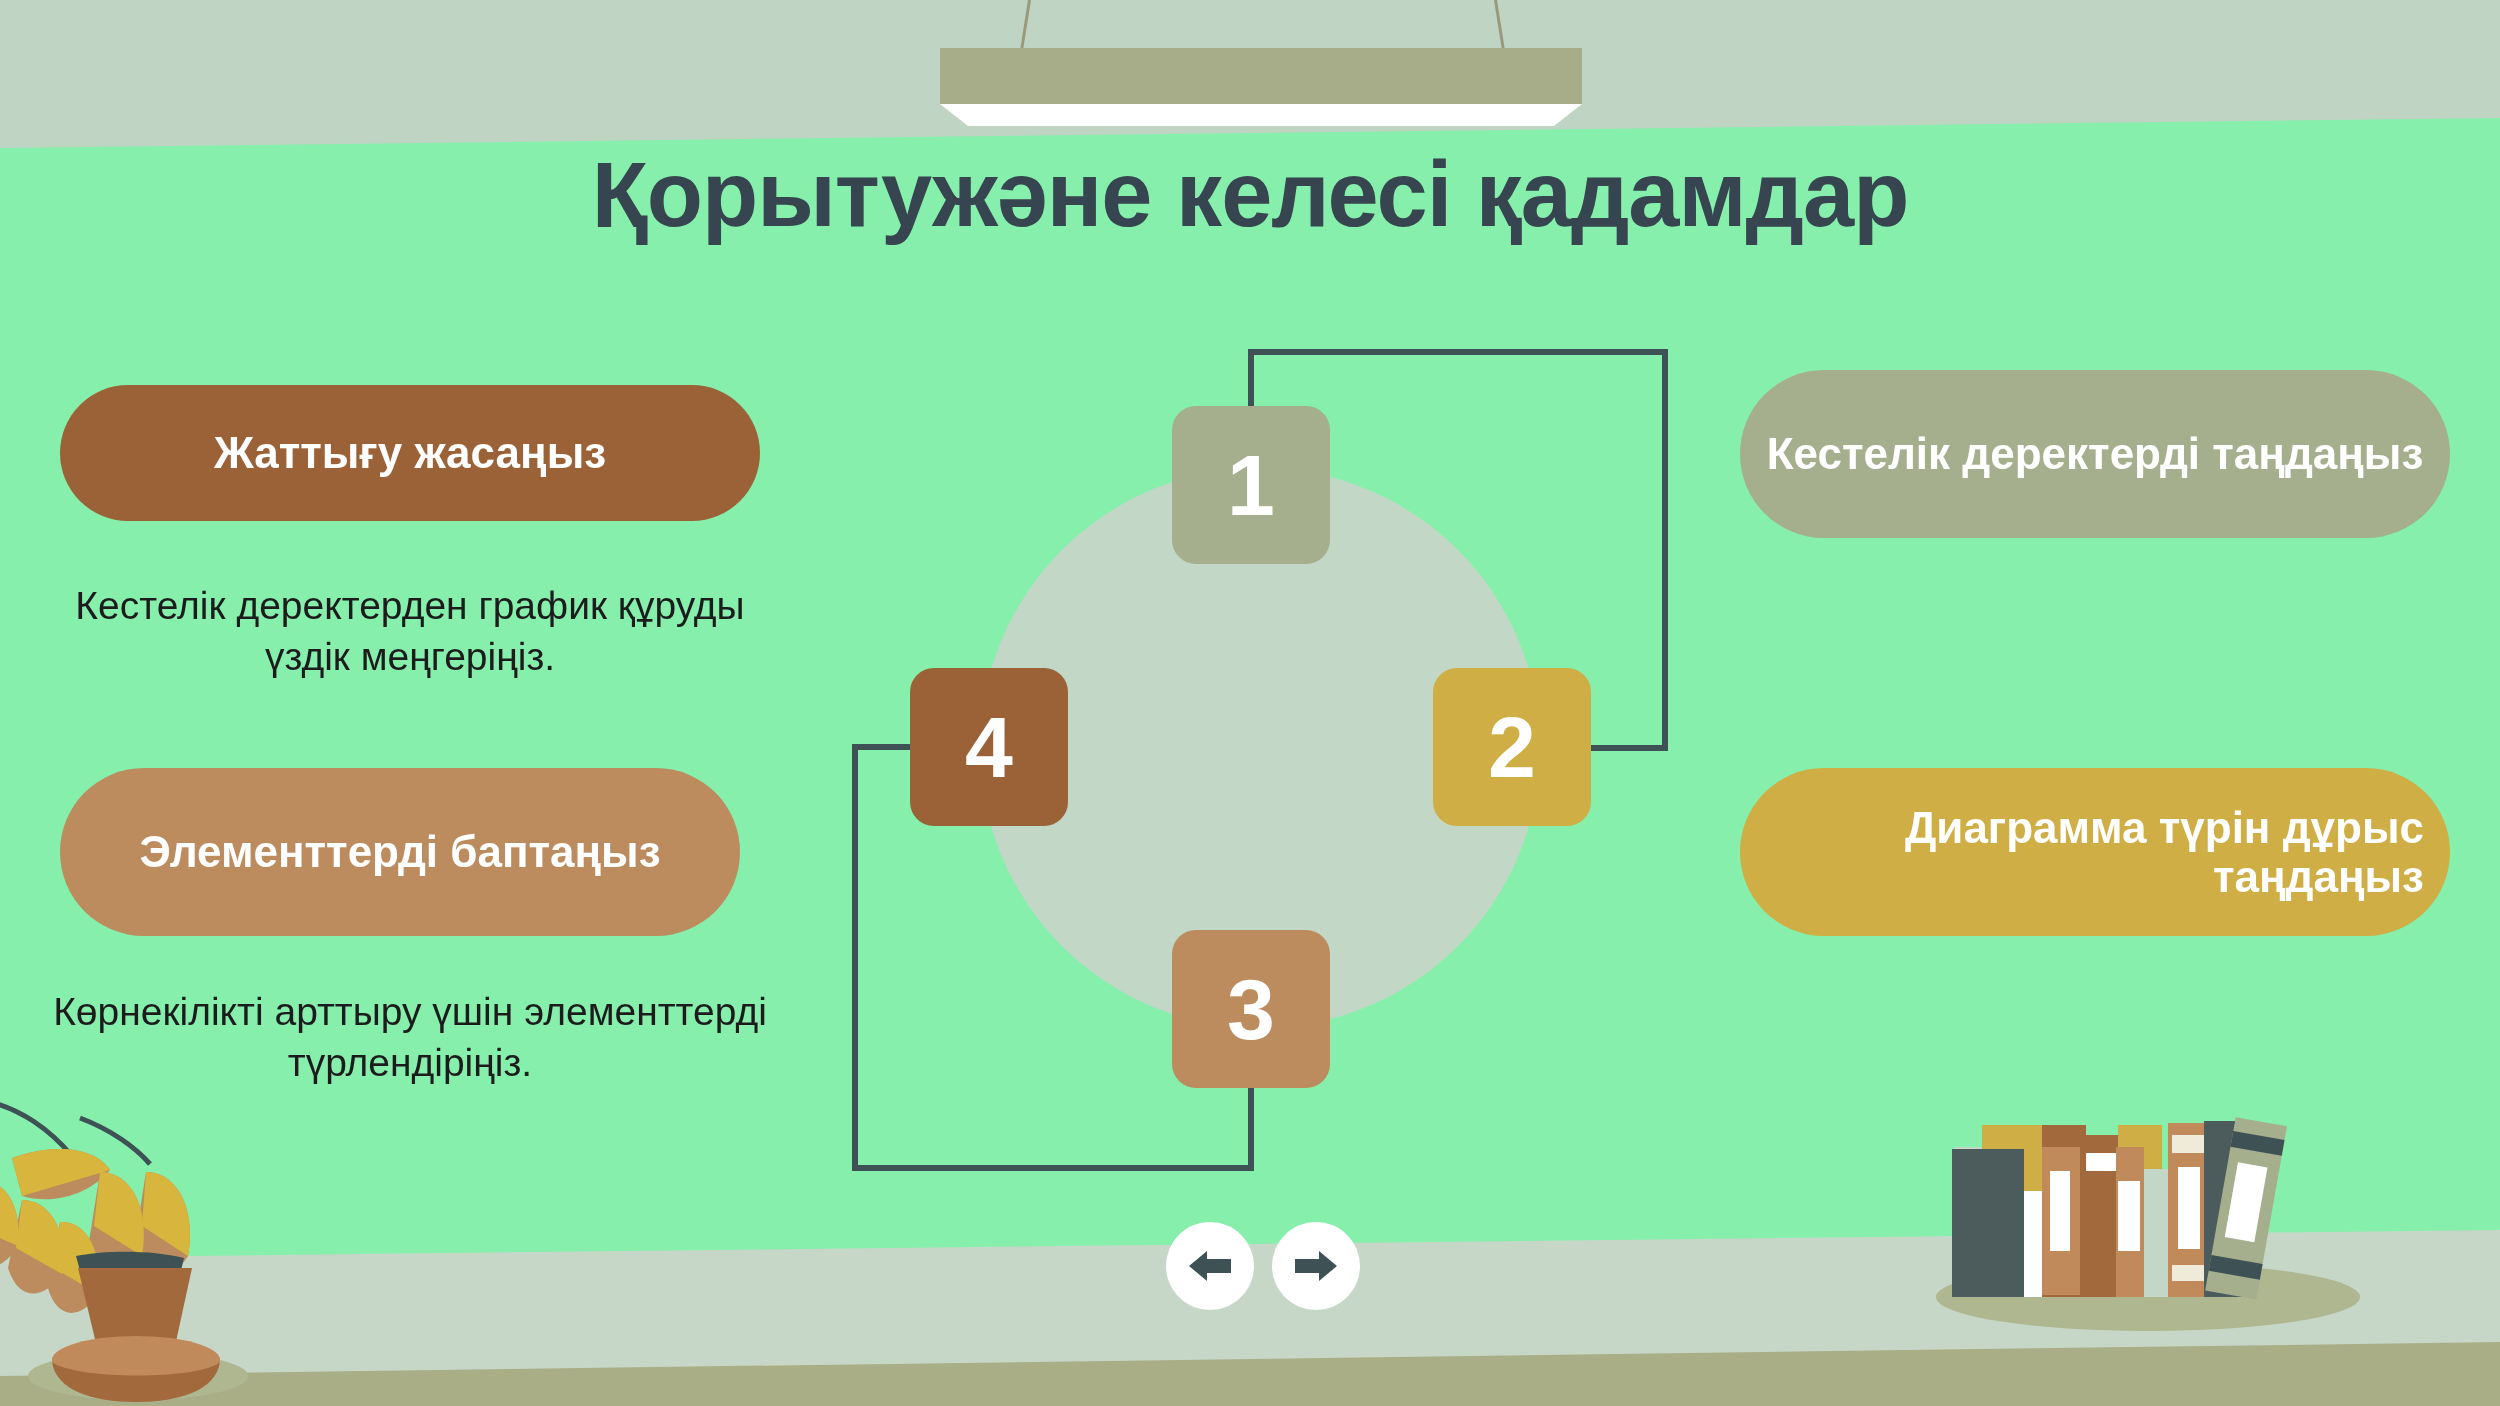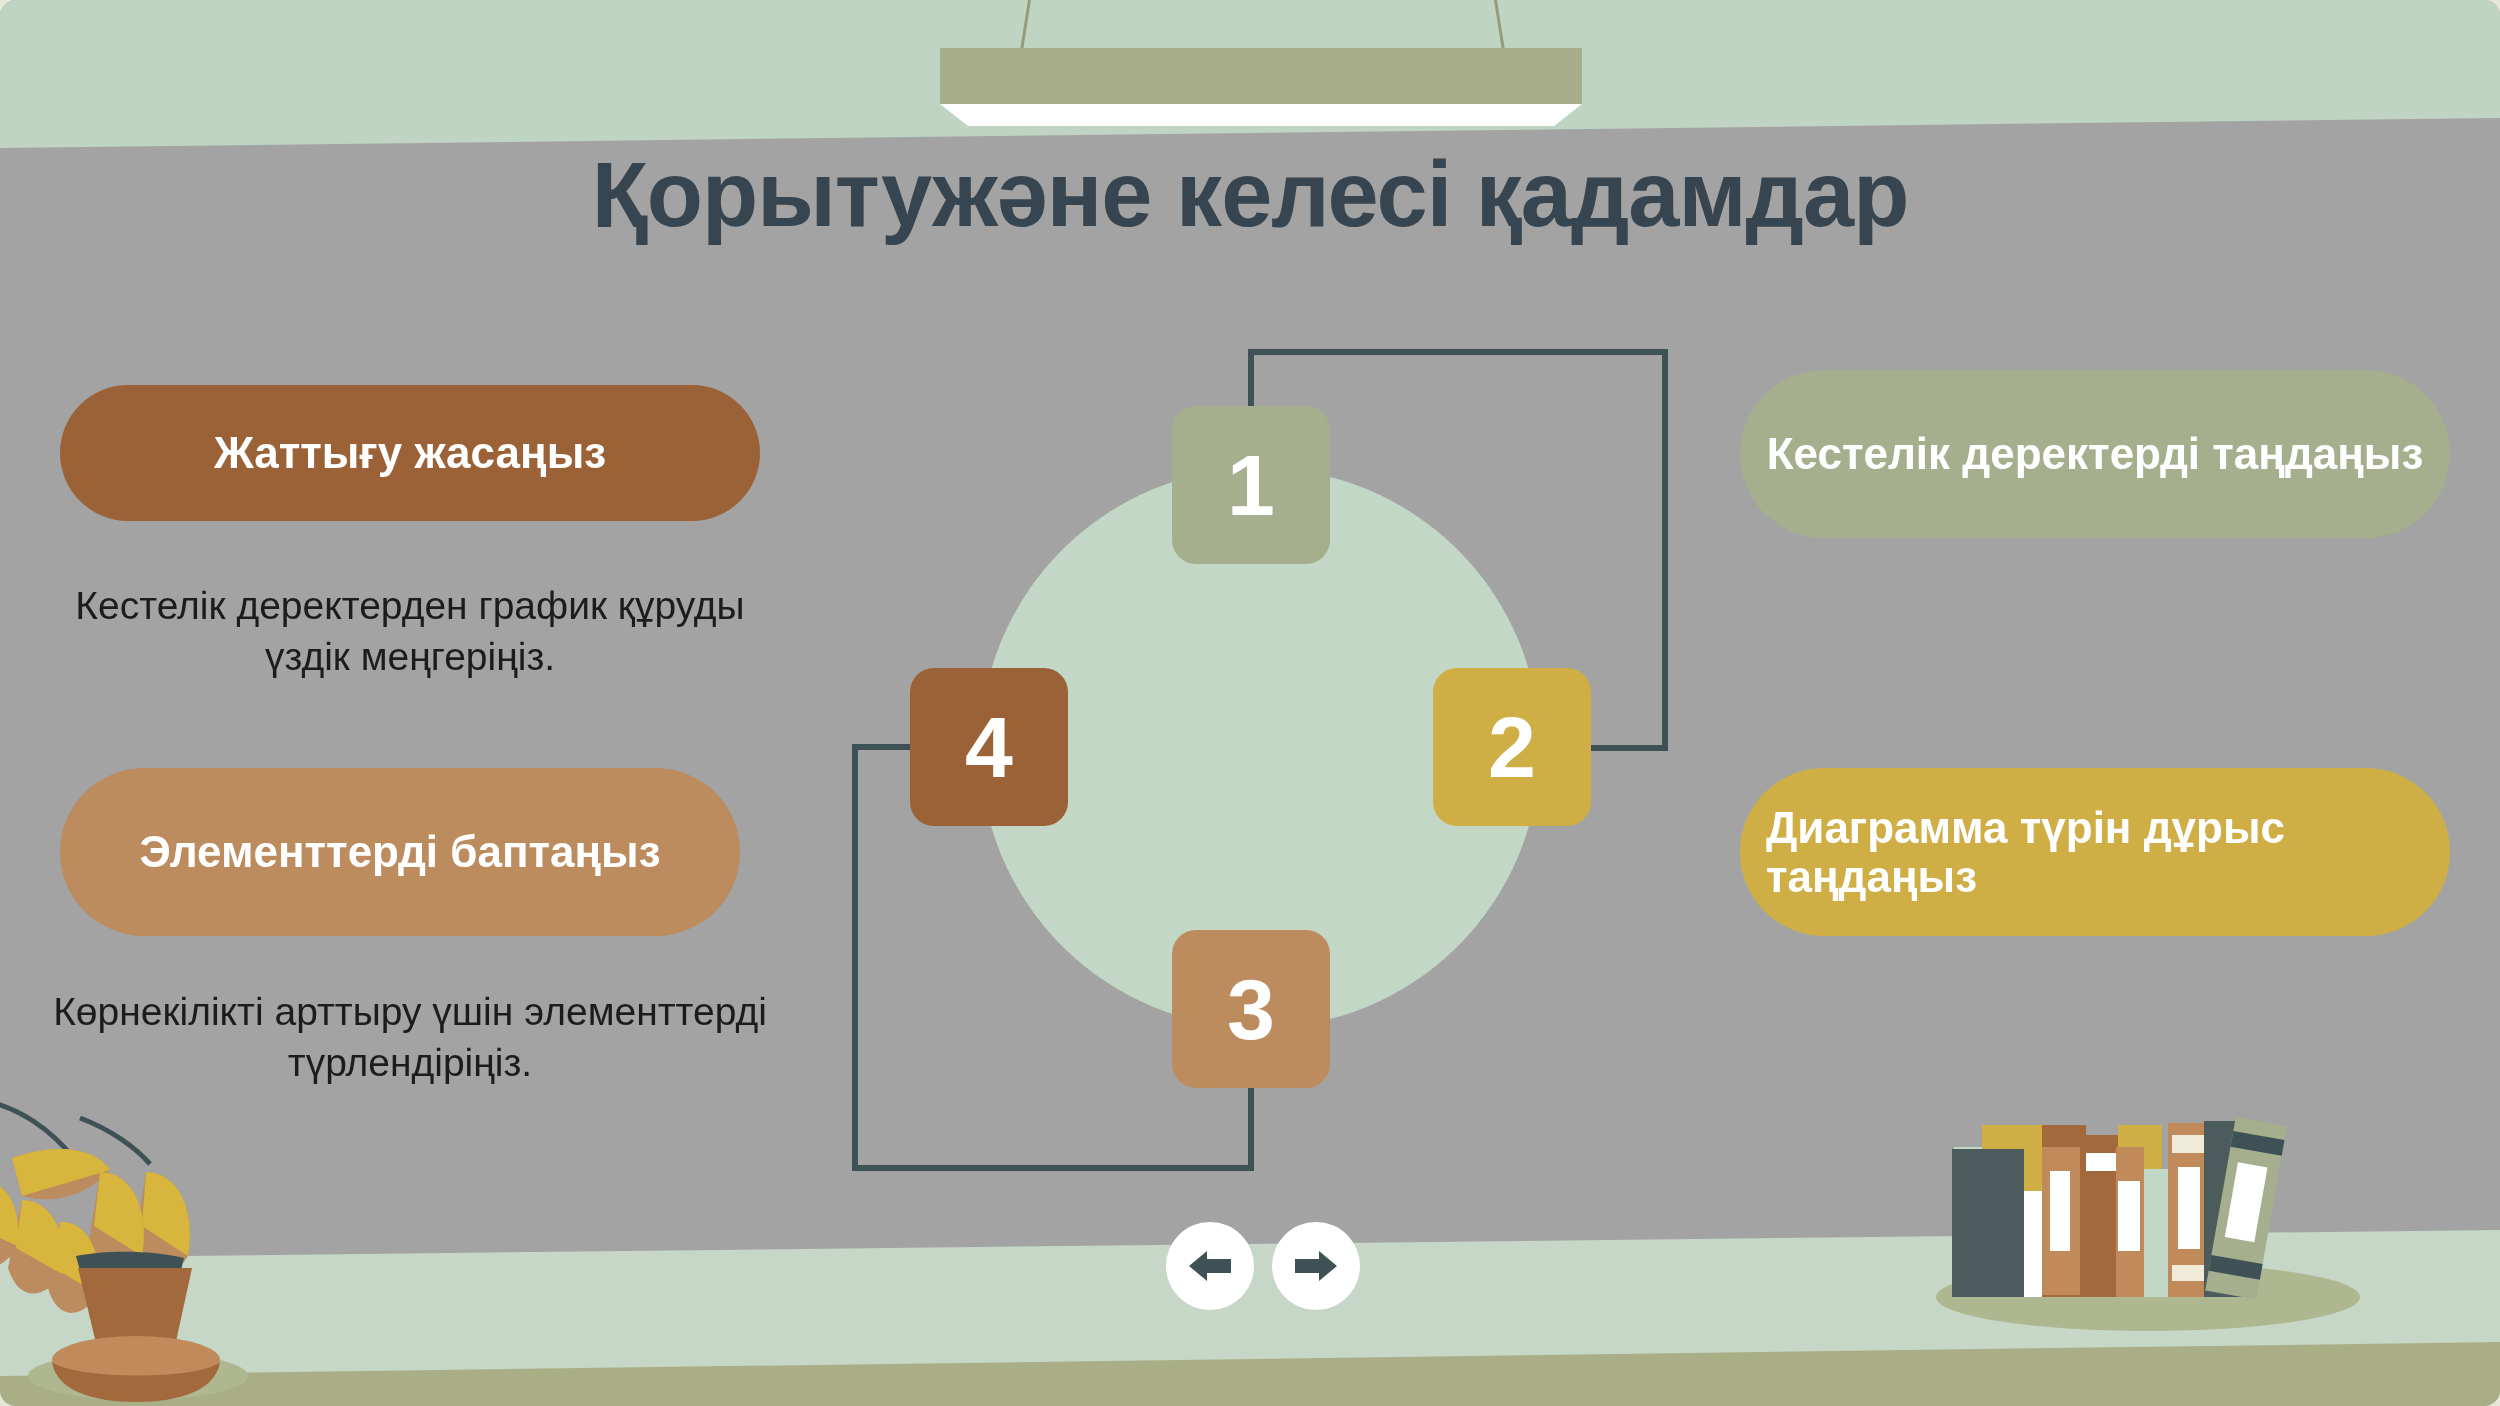--- a/index.html
+++ b/index.html
@@ -2,21 +2,21 @@
 <html><head>
 <meta charset="utf-8">
 <style>
   html,body{margin:0;padding:0;}
   body{
     width:2500px;height:1406px;overflow:hidden;
     background:#E6E7D6;
     font-family:"Liberation Sans", sans-serif;
     position:relative;
   }
-  .slide{position:absolute;inset:0;overflow:hidden;background:#a3a3a3;border-radius:16px;}
+  .slide{position:absolute;inset:0;overflow:hidden;background:#86efac;}
 
   
   .band-top{
     position:absolute;left:0;top:0;width:2500px;height:160px;
     background:#BFD4C3;
     clip-path:polygon(0 0,2500px 0,2500px 118px,0 148px);
   }
   .band-floor{
     position:absolute;left:0;top:1230px;width:2500px;height:180px;
     background:#C6D7C8;
@@ -40,21 +40,21 @@
   
   .title{
     position:absolute;left:0;top:142px;width:2500px;text-align:center;
     font-size:92px;font-weight:700;color:#36454F;letter-spacing:-1px;
     white-space:nowrap;
   }
 
   
   .pill{
     position:absolute;border-radius:999px;display:flex;align-items:center;
-    justify-content:center;text-align:left;color:#FFFFFF;
+    justify-content:center;text-align:right;color:#FFFFFF;
     font-weight:700;font-size:44px;line-height:1.12;padding:0 26px;
     box-sizing:border-box;
   }
   .blurb{
     position:absolute;text-align:center;color:#1C1C1C;
     font-size:39px;line-height:1.32;margin-top:28px;
   }
 
   #pill-1{left:60px;top:385px;width:700px;height:136px;background:#9B6238;}
   #blurb-1{left:40px;top:552px;width:740px;}

